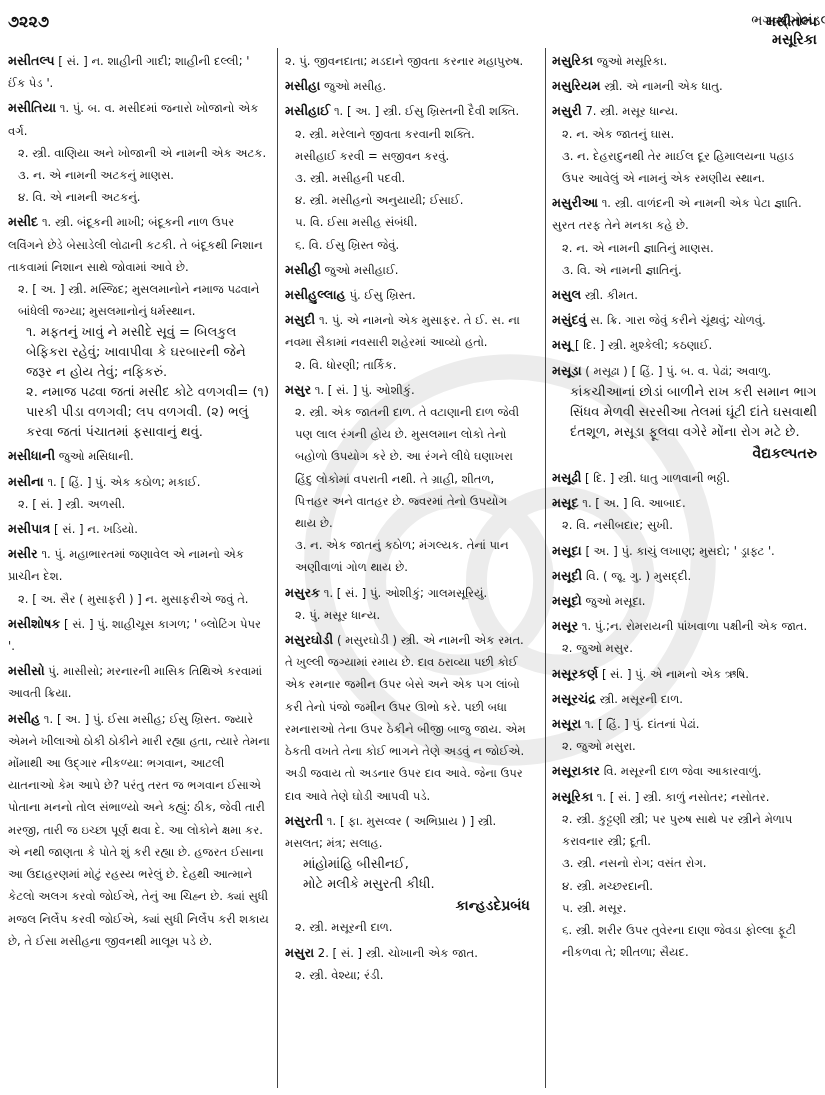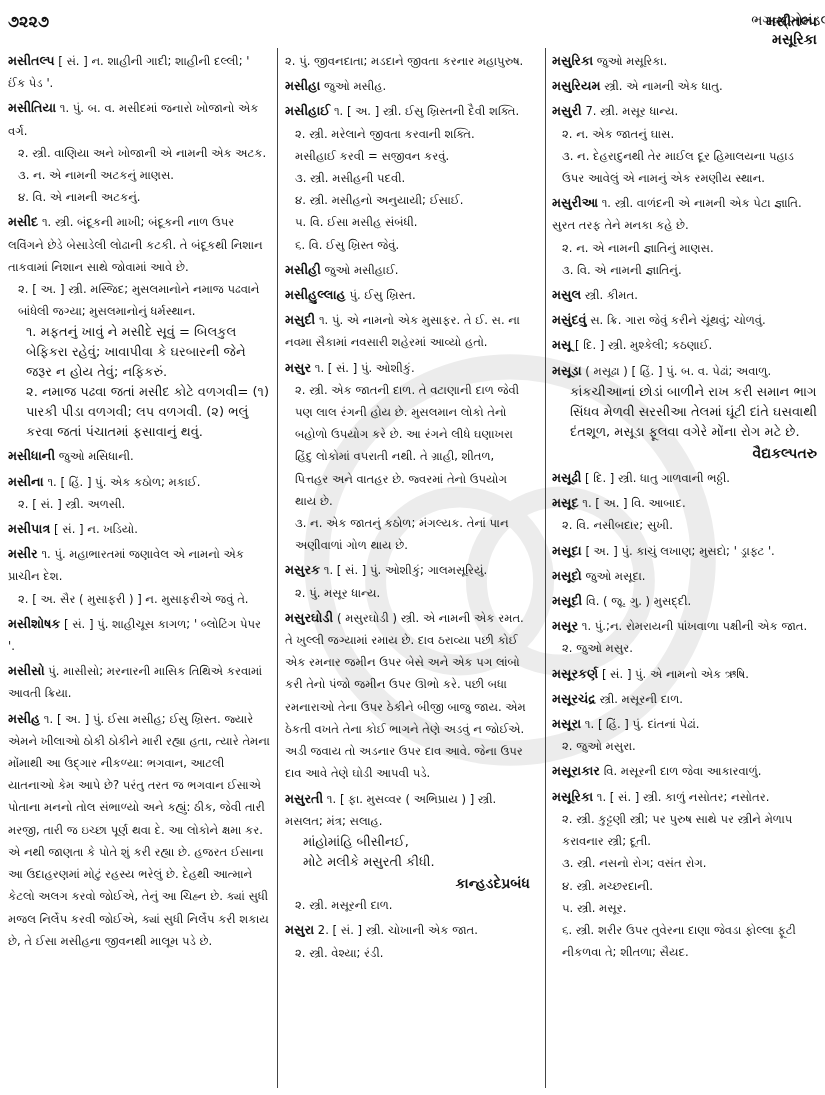--- a/index.html
+++ b/index.html
@@ -102,20 +102,21 @@
       <div class="sense"><span>૬. વિ. ઈસુ ખ્રિસ્ત જેવું.</span></div>
     </div>
     <div class="entry">
       <div class=""><span class="hw">મસીહી</span> <span>જુઓ મસીહાઈ.</span></div>
     </div>
     <div class="entry">
       <div class=""><span class="hw">મસીહુલ્લાહ</span> <span>પું. ઈસુ ખ્રિસ્ત.</span></div>
     </div>
     <div class="entry">
       <div class=""><span class="hw">મસુદી</span> <span>૧. પું. એ નામનો એક મુસાફર. તે ઈ. સ. ના નવમા સૈકામાં નવસારી શહેરમાં આવ્યો હતો.</span></div>
+      <div class="sense"><span>૨. વિ. ધોરણી; તાર્કિક.</span></div>
     </div>
     <div class="entry">
       <div class=""><span class="hw">મસુર</span> <span>૧. [ સં. ] પું. ઓશીકું.</span></div>
       <div class="sense"><span>૨. સ્ત્રી. એક જાતની દાળ. તે વટાણાની દાળ જેવી પણ લાલ રંગની હોય છે. મુસલમાન લોકો તેનો બહોળો ઉપયોગ કરે છે. આ રંગને લીધે ઘણાખરા હિંદુ લોકોમાં વપરાતી નથી. તે ગ્રાહી, શીતળ, પિત્તહર અને વાતહર છે. જ્વરમાં તેનો ઉપયોગ થાય છે.</span></div>
       <div class="sense"><span>૩. ન. એક જાતનું કઠોળ; મંગલ્યક. તેનાં પાન અણીવાળાં ગોળ થાય છે.</span></div>
     </div>
     <div class="entry">
       <div class=""><span class="hw">મસુરક</span> <span>૧. [ સં. ] પું. ઓશીકું; ગાલમસૂરિયું.</span></div>
       <div class="sense"><span>૨. પું. મસૂર ધાન્ય.</span></div>
     </div>
@@ -169,24 +170,24 @@
       <div class=""><span class="hw">મસૂઢી</span> <span>[ દિ. ] સ્ત્રી. ધાતુ ગાળવાની ભઠ્ઠી.</span></div>
     </div>
     <div class="entry">
       <div class=""><span class="hw">મસૂદ</span> <span>૧. [ અ. ] વિ. આબાદ.</span></div>
       <div class="sense"><span>૨. વિ. નસીબદાર; સુખી.</span></div>
     </div>
     <div class="entry">
       <div class=""><span class="hw">મસૂદા</span> <span>[ અ. ] પું. કાચું લખાણ; મુસદો; ' ડ્રાફ્ટ '.</span></div>
     </div>
     <div class="entry">
+      <div class=""><span class="hw">મસૂદી</span> <span>વિ. ( જૂ. ગુ. ) મુસદ્દી.</span></div>
+    </div>
+    <div class="entry">
       <div class=""><span class="hw">મસૂદો</span> <span>જુઓ મસૂદા.</span></div>
-    </div>
-    <div class="entry">
-      <div class=""><span class="hw">મસૂદી</span> <span>વિ. ( જૂ. ગુ. ) મુસદ્દી.</span></div>
     </div>
     <div class="entry">
       <div class=""><span class="hw">મસૂર</span> <span>૧. પું.;ન. રોમરાયની પાંખવાળા પક્ષીની એક જાત.</span></div>
       <div class="sense"><span>૨. જુઓ મસુર.</span></div>
     </div>
     <div class="entry">
       <div class=""><span class="hw">મસૂરકર્ણ</span> <span>[ સં. ] પું. એ નામનો એક ઋષિ.</span></div>
     </div>
     <div class="entry">
       <div class=""><span class="hw">મસૂરચંદ્ર</span> <span>સ્ત્રી. મસૂરની દાળ.</span></div>

